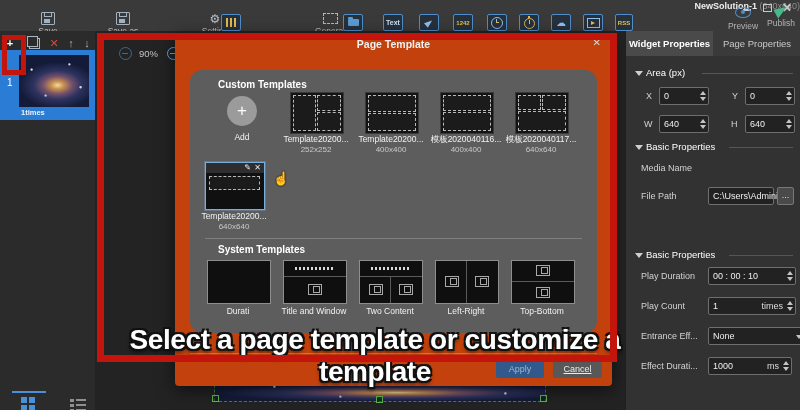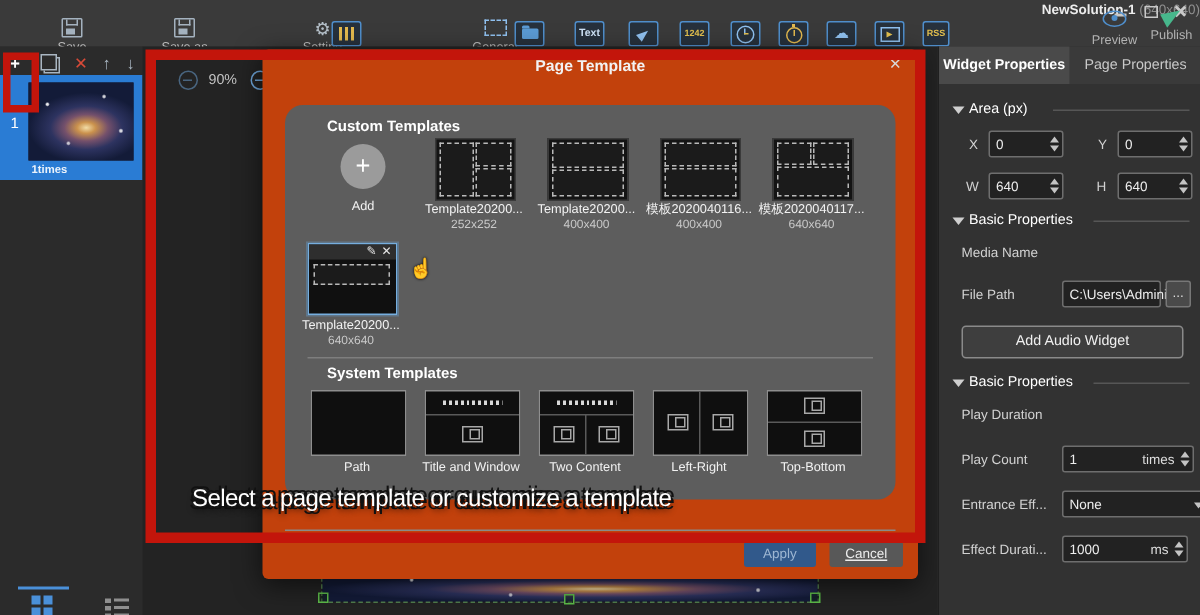--- a/index.html
+++ b/index.html
@@ -98,22 +98,22 @@
   .dots{position:absolute;left:18%;right:18%;top:6px;height:3px;background:repeating-linear-gradient(90deg,#d8d8d8 0 2px,transparent 2px 4px);}
   .hline{position:absolute;left:0;right:0;height:1px;background:#5a5a5a;}
   .vline{position:absolute;top:0;bottom:0;width:1px;background:#5a5a5a;}
   .wg{position:absolute;width:12px;height:9px;border:1px solid #a8a8a8;}
   .wg::after{content:'';position:absolute;right:1px;top:1px;width:5px;height:5px;border:1px solid #a8a8a8;}
   #dlg-sep{position:absolute;left:15px;right:15px;top:320px;height:1px;background:#8a8a8a;}
   .dbtn{position:absolute;top:328px;height:17px;border-radius:2px;font-size:9px;text-align:center;line-height:17px;}
   #btn-apply{left:321px;width:48px;background:#31598b;color:#9db6d2;}
   #btn-cancel{left:378px;width:49px;background:#585858;color:#ececec;text-decoration:underline;}
   
-  #caption{position:absolute;left:128px;top:324px;width:494px;z-index:30;
-           color:#fff;font-size:16px;font-weight:normal;letter-spacing:-.4px;
+  #caption{position:absolute;left:128px;top:324px;width:494px;text-align:center;z-index:30;
+           color:#fff;font-size:28px;font-weight:bold;letter-spacing:-.4px;
            text-shadow:-2px -2px 0 #111,2px -2px 0 #111,-2px 2px 0 #111,2px 2px 0 #111,0 3px 4px rgba(0,0,0,.8);}
   
   .redbox{position:absolute;border:7px solid #c3150b;z-index:40;pointer-events:none;box-sizing:border-box;}
   
   #rpanel{position:absolute;left:625px;top:31px;width:175px;height:379px;background:#323232;border-left:1px solid #1f1f1f;}
   .rtab{position:absolute;top:0;height:25px;text-align:center;font-size:9.5px;line-height:25px;}
   #tab-widget{left:0;width:87px;background:#4a4a4a;color:#fff;font-weight:bold;}
   #tab-page{left:87px;width:88px;background:#3a3a3a;color:#c9c9c9;}
   .chev{position:absolute;width:0;height:0;border-left:4px solid transparent;border-right:4px solid transparent;border-top:5px solid #cfcfcf;}
   .rsect{position:absolute;left:20px;color:#fff;font-size:9.5px;font-weight:normal;white-space:nowrap;}
@@ -306,21 +306,21 @@
         <div class="cell" style="left:3px;top:13px;width:49px;height:12px"></div>
         <span id="hand-cursor">☝</span>
       </div>
       <div class="citem-name" style="left:7px;top:141px">Template20200...</div>
       <div class="citem-size" style="left:7px;top:152px">640x640</div>
 
       <div id="dlg-divider"></div>
       <div class="sect-h" style="left:28px;top:174px">System Templates</div>
 
       <div class="sthumb" style="left:17px"></div>
-      <div class="sitem-label" style="left:10px">Path</div>
+      <div class="sitem-label" style="left:10px">Durati</div>
 
       <div class="sthumb" style="left:93px">
         <div class="dots"></div>
         <div class="hline" style="top:15px"></div>
         <div class="wg" style="left:24px;top:23px"></div>
       </div>
       <div class="sitem-label" style="left:86px">Title and Window</div>
 
       <div class="sthumb" style="left:169px">
         <div class="dots"></div>
@@ -377,27 +377,27 @@
     <div class="chev" style="left:9px;top:114px"></div>
     <div class="rsect" style="top:110px">Basic Properties</div>
     <div class="rline" style="left:103px;top:116px"></div>
 
     <div class="rlabel" style="left:15px;top:132px">Media Name</div>
 
     <div class="rlabel" style="left:15px;top:160px">File Path</div>
     <div class="inp" style="left:82px;top:156px;width:66px"><span>C:\Users\Admini</span></div>
     <div id="btn-browse">...</div>
 
-    <div id="btn-audio">Add Audio Widget</div>
 
     <div class="chev" style="left:9px;top:222px"></div>
     <div class="rsect" style="top:218px">Basic Properties</div>
     <div class="rline" style="left:103px;top:224px"></div>
 
     <div class="rlabel" style="left:15px;top:240px">Play Duration</div>
+    <div class="inp" style="left:82px;top:236px;width:88px"><span>00 : 00 : 10</span><div class="spin"></div></div>
 
     <div class="rlabel" style="left:15px;top:270px">Play Count</div>
     <div class="inp" style="left:82px;top:266px;width:88px"><span>1</span><span class="unit">times</span><div class="spin"></div></div>
 
     <div class="rlabel" style="left:15px;top:300px">Entrance Eff...</div>
     <div class="inp" style="left:82px;top:296px;width:100px"><span>None</span><div class="ddchev"></div></div>
 
     <div class="rlabel" style="left:15px;top:330px">Effect Durati...</div>
     <div class="inp" style="left:82px;top:326px;width:84px"><span>1000</span><span class="unit">ms</span><div class="spin"></div></div>
   </div>

